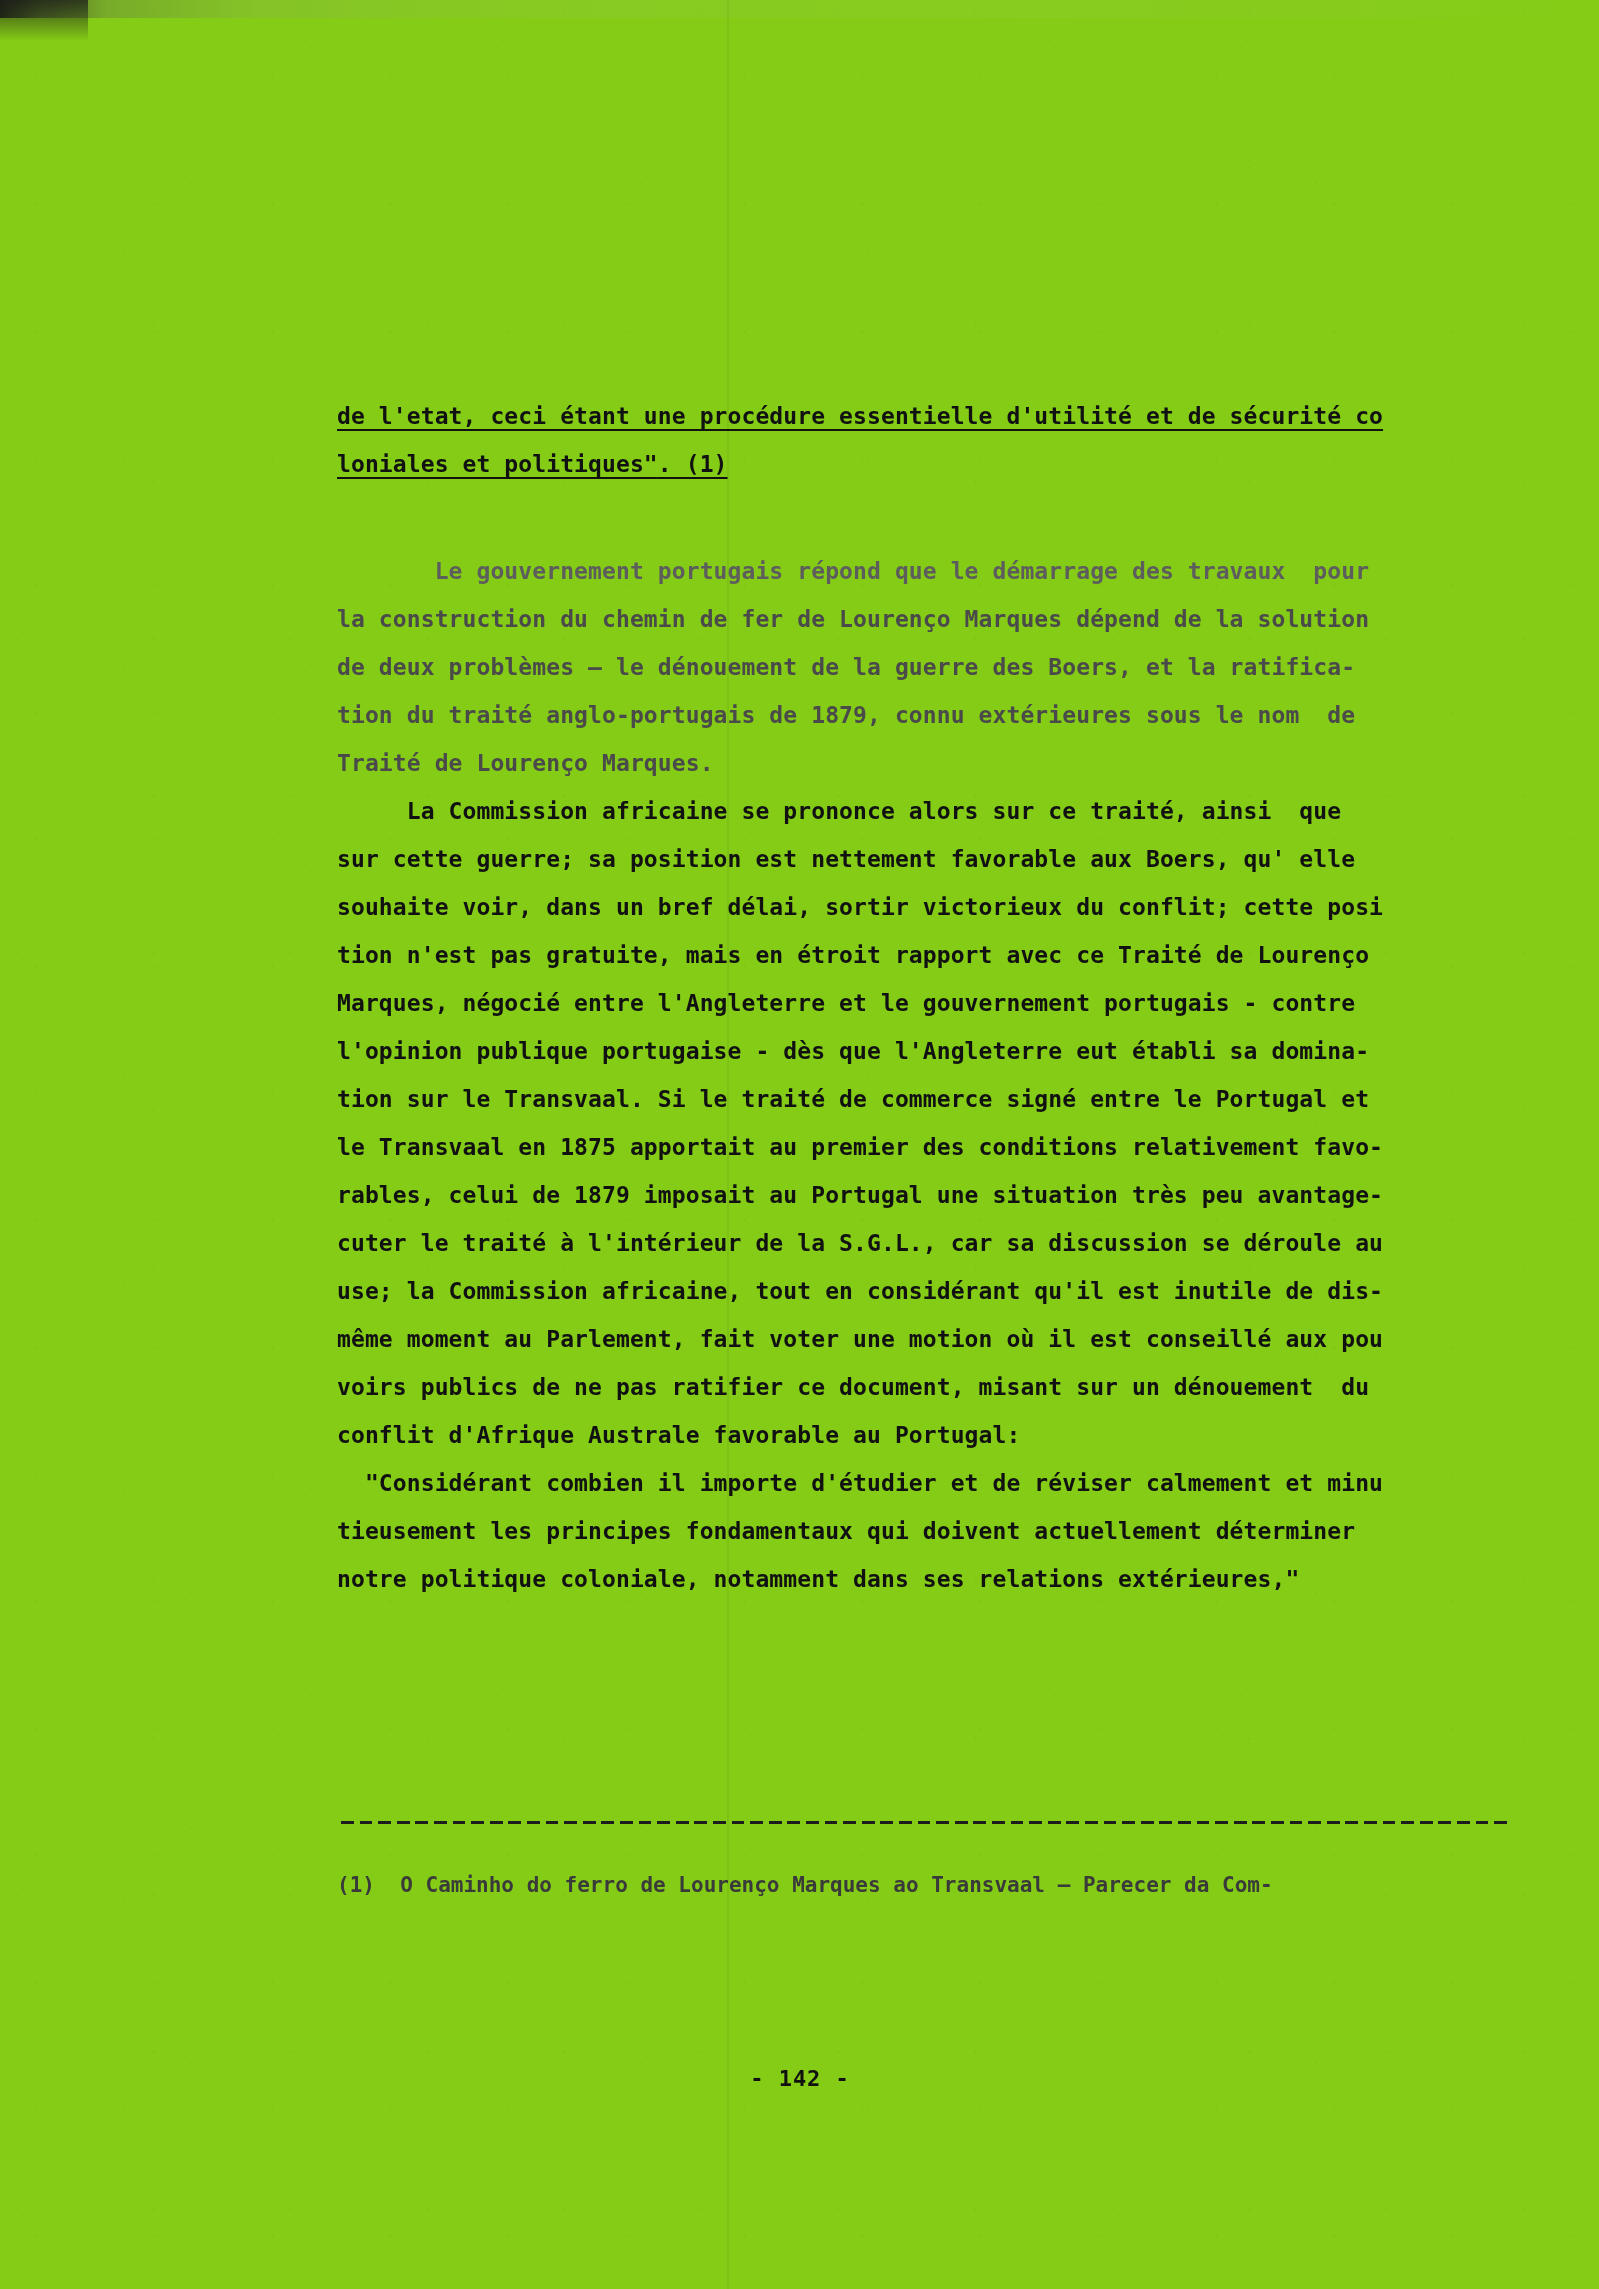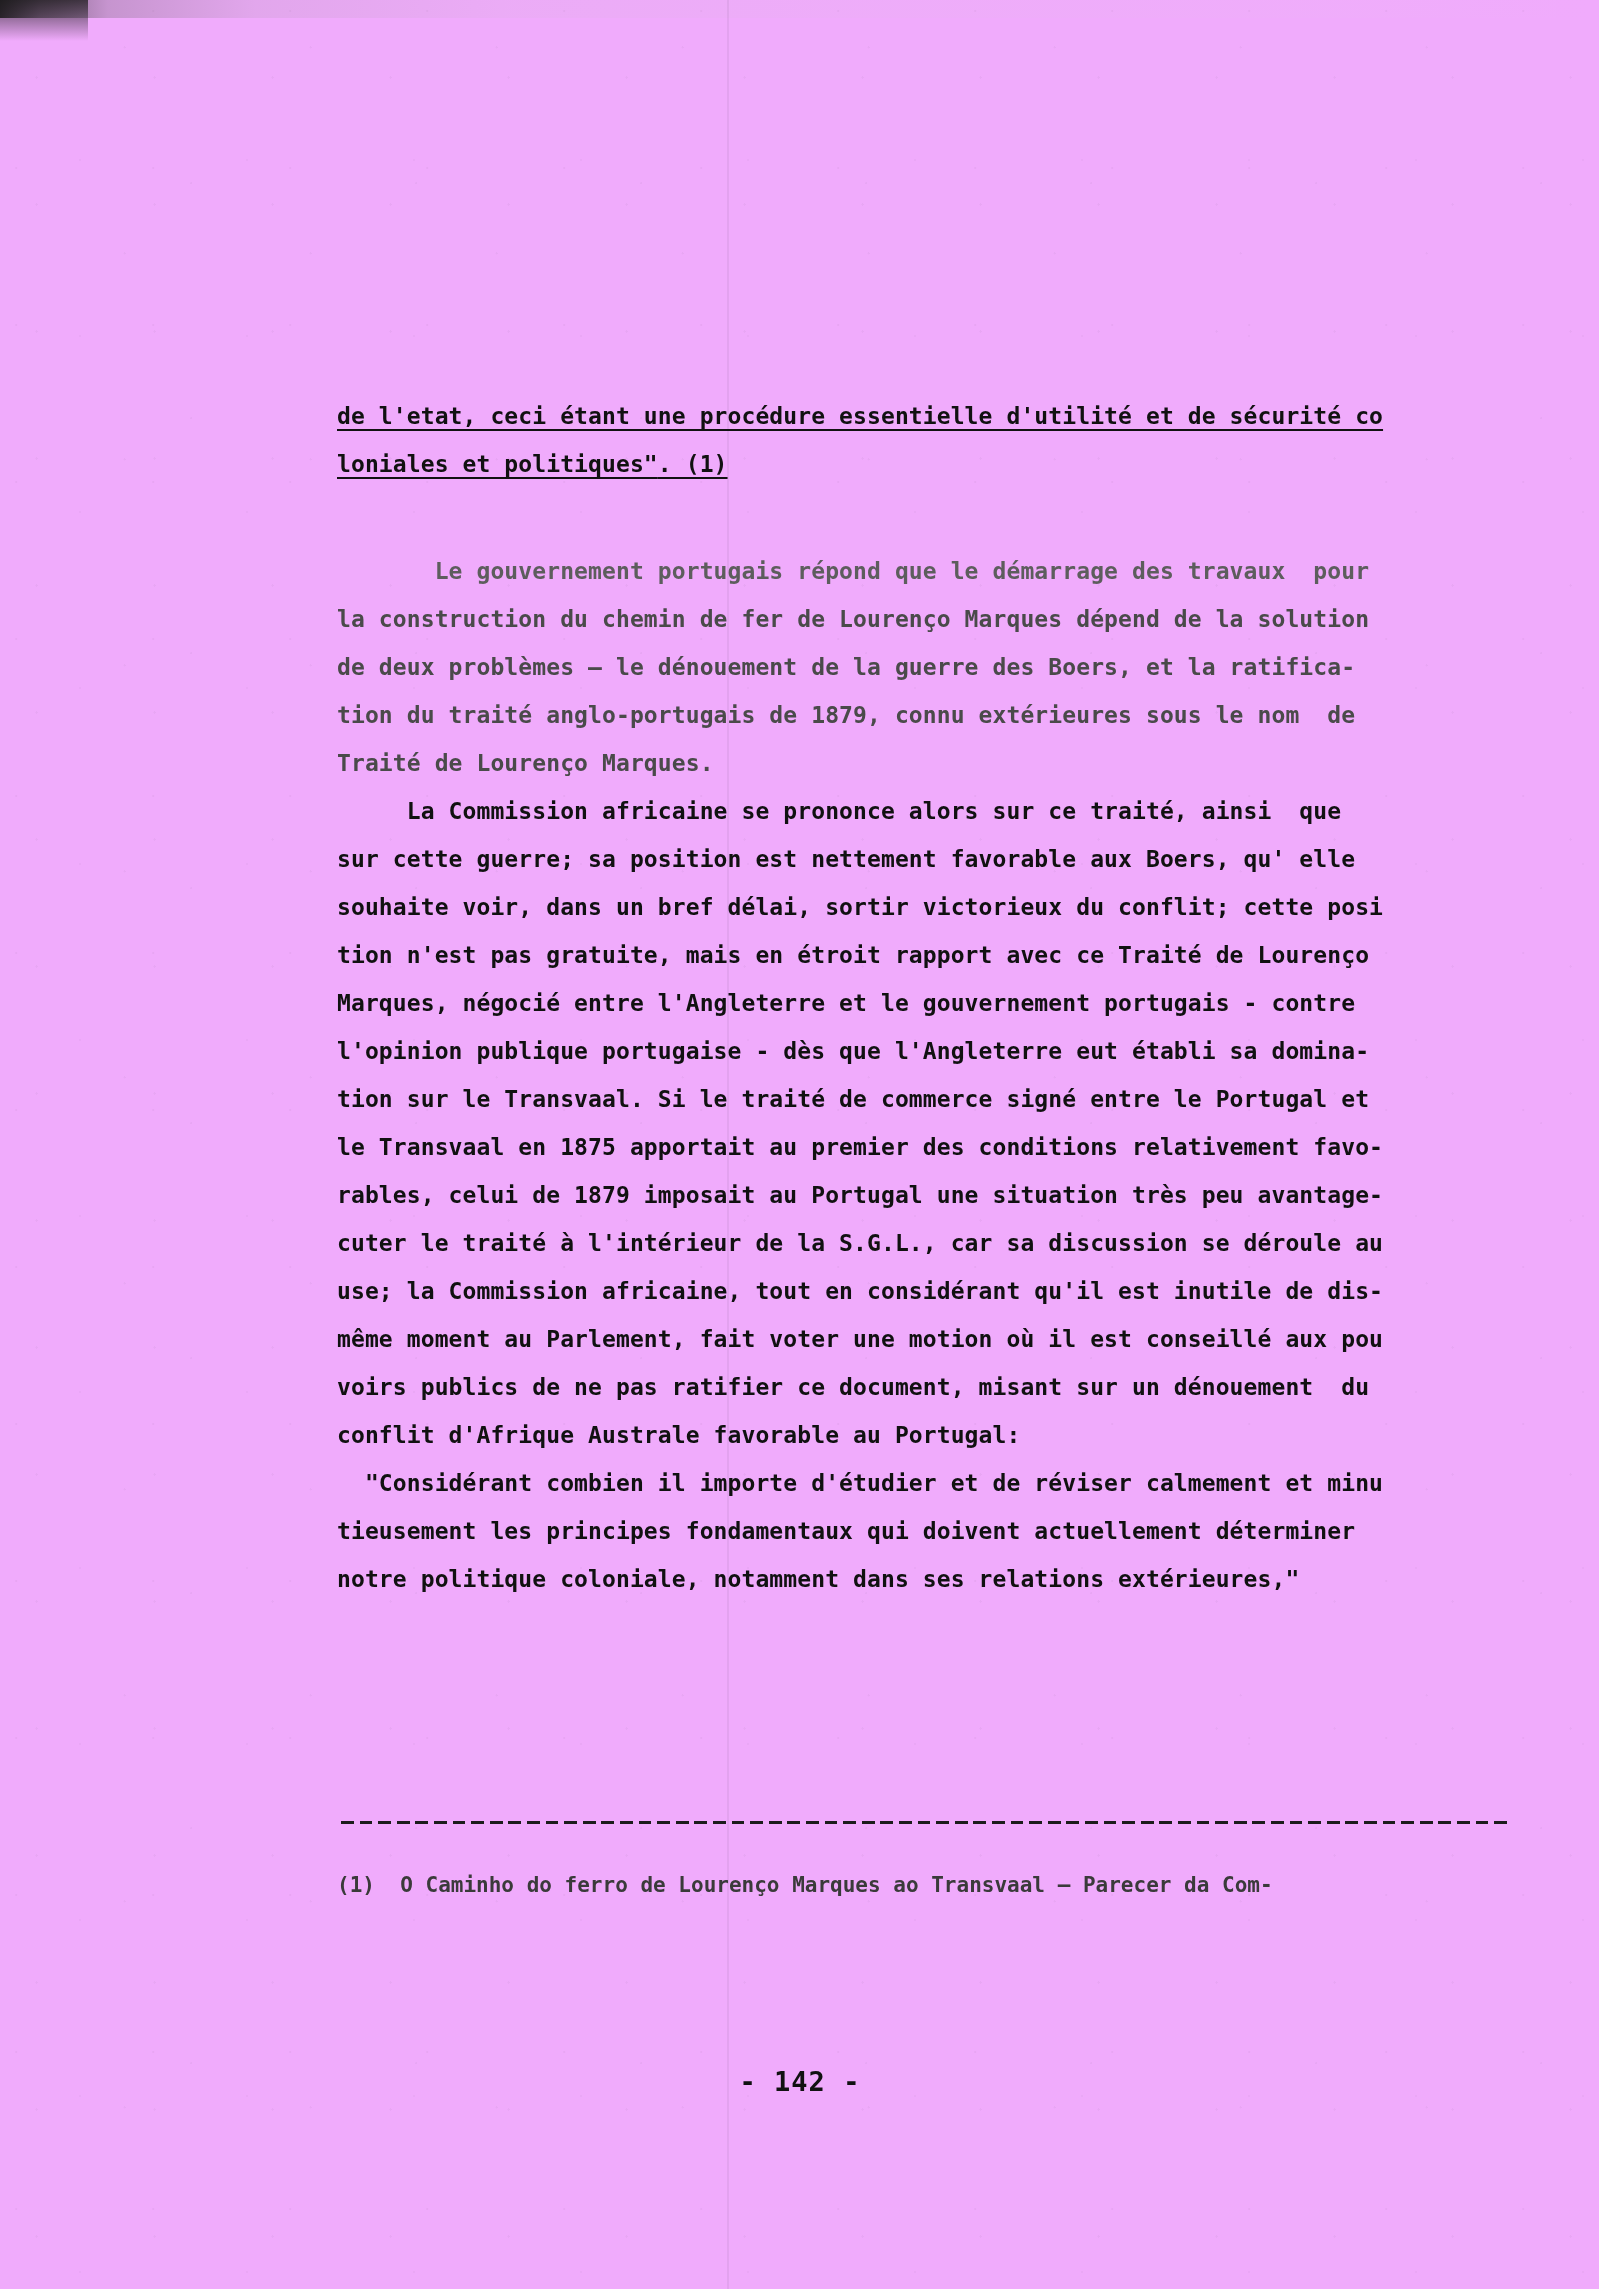--- a/index.html
+++ b/index.html
@@ -12,21 +12,21 @@
     height: 2290px;
     position: relative;
     overflow: hidden;
     font-family: "DejaVu Sans Mono", monospace;
   }
 
   
   .page {
     position: absolute;
     inset: 0;
-    background: #f0abfc;
+    background: #84cc16;
   }
   .page::before {
     content: "";
     position: absolute;
     inset: 0;
     background:
       radial-gradient(circle at 12% 7%, rgba(0,0,0,0.035) 0 1px, transparent 1.2px),
       radial-gradient(circle at 67% 23%, rgba(0,0,0,0.03) 0 1px, transparent 1.2px),
       radial-gradient(circle at 31% 61%, rgba(0,0,0,0.03) 0 1px, transparent 1.2px),
       radial-gradient(circle at 85% 78%, rgba(0,0,0,0.03) 0 1px, transparent 1.2px),
@@ -129,21 +129,21 @@
     font-weight: 600;
   }
   .footnote .ln { white-space: pre; display: block; }
 
   .pagenum {
     position: absolute;
     top: 2066px;
     left: 0;
     width: 1600px;
     text-align: center;
-    font-size: 27px;
+    font-size: 22px;
     font-weight: 700;
     color: #111;
     letter-spacing: 1px;
   }
 </style>
 </head>
 <body>
 
 <div class="page">
   <div class="edge-smudge"></div>

